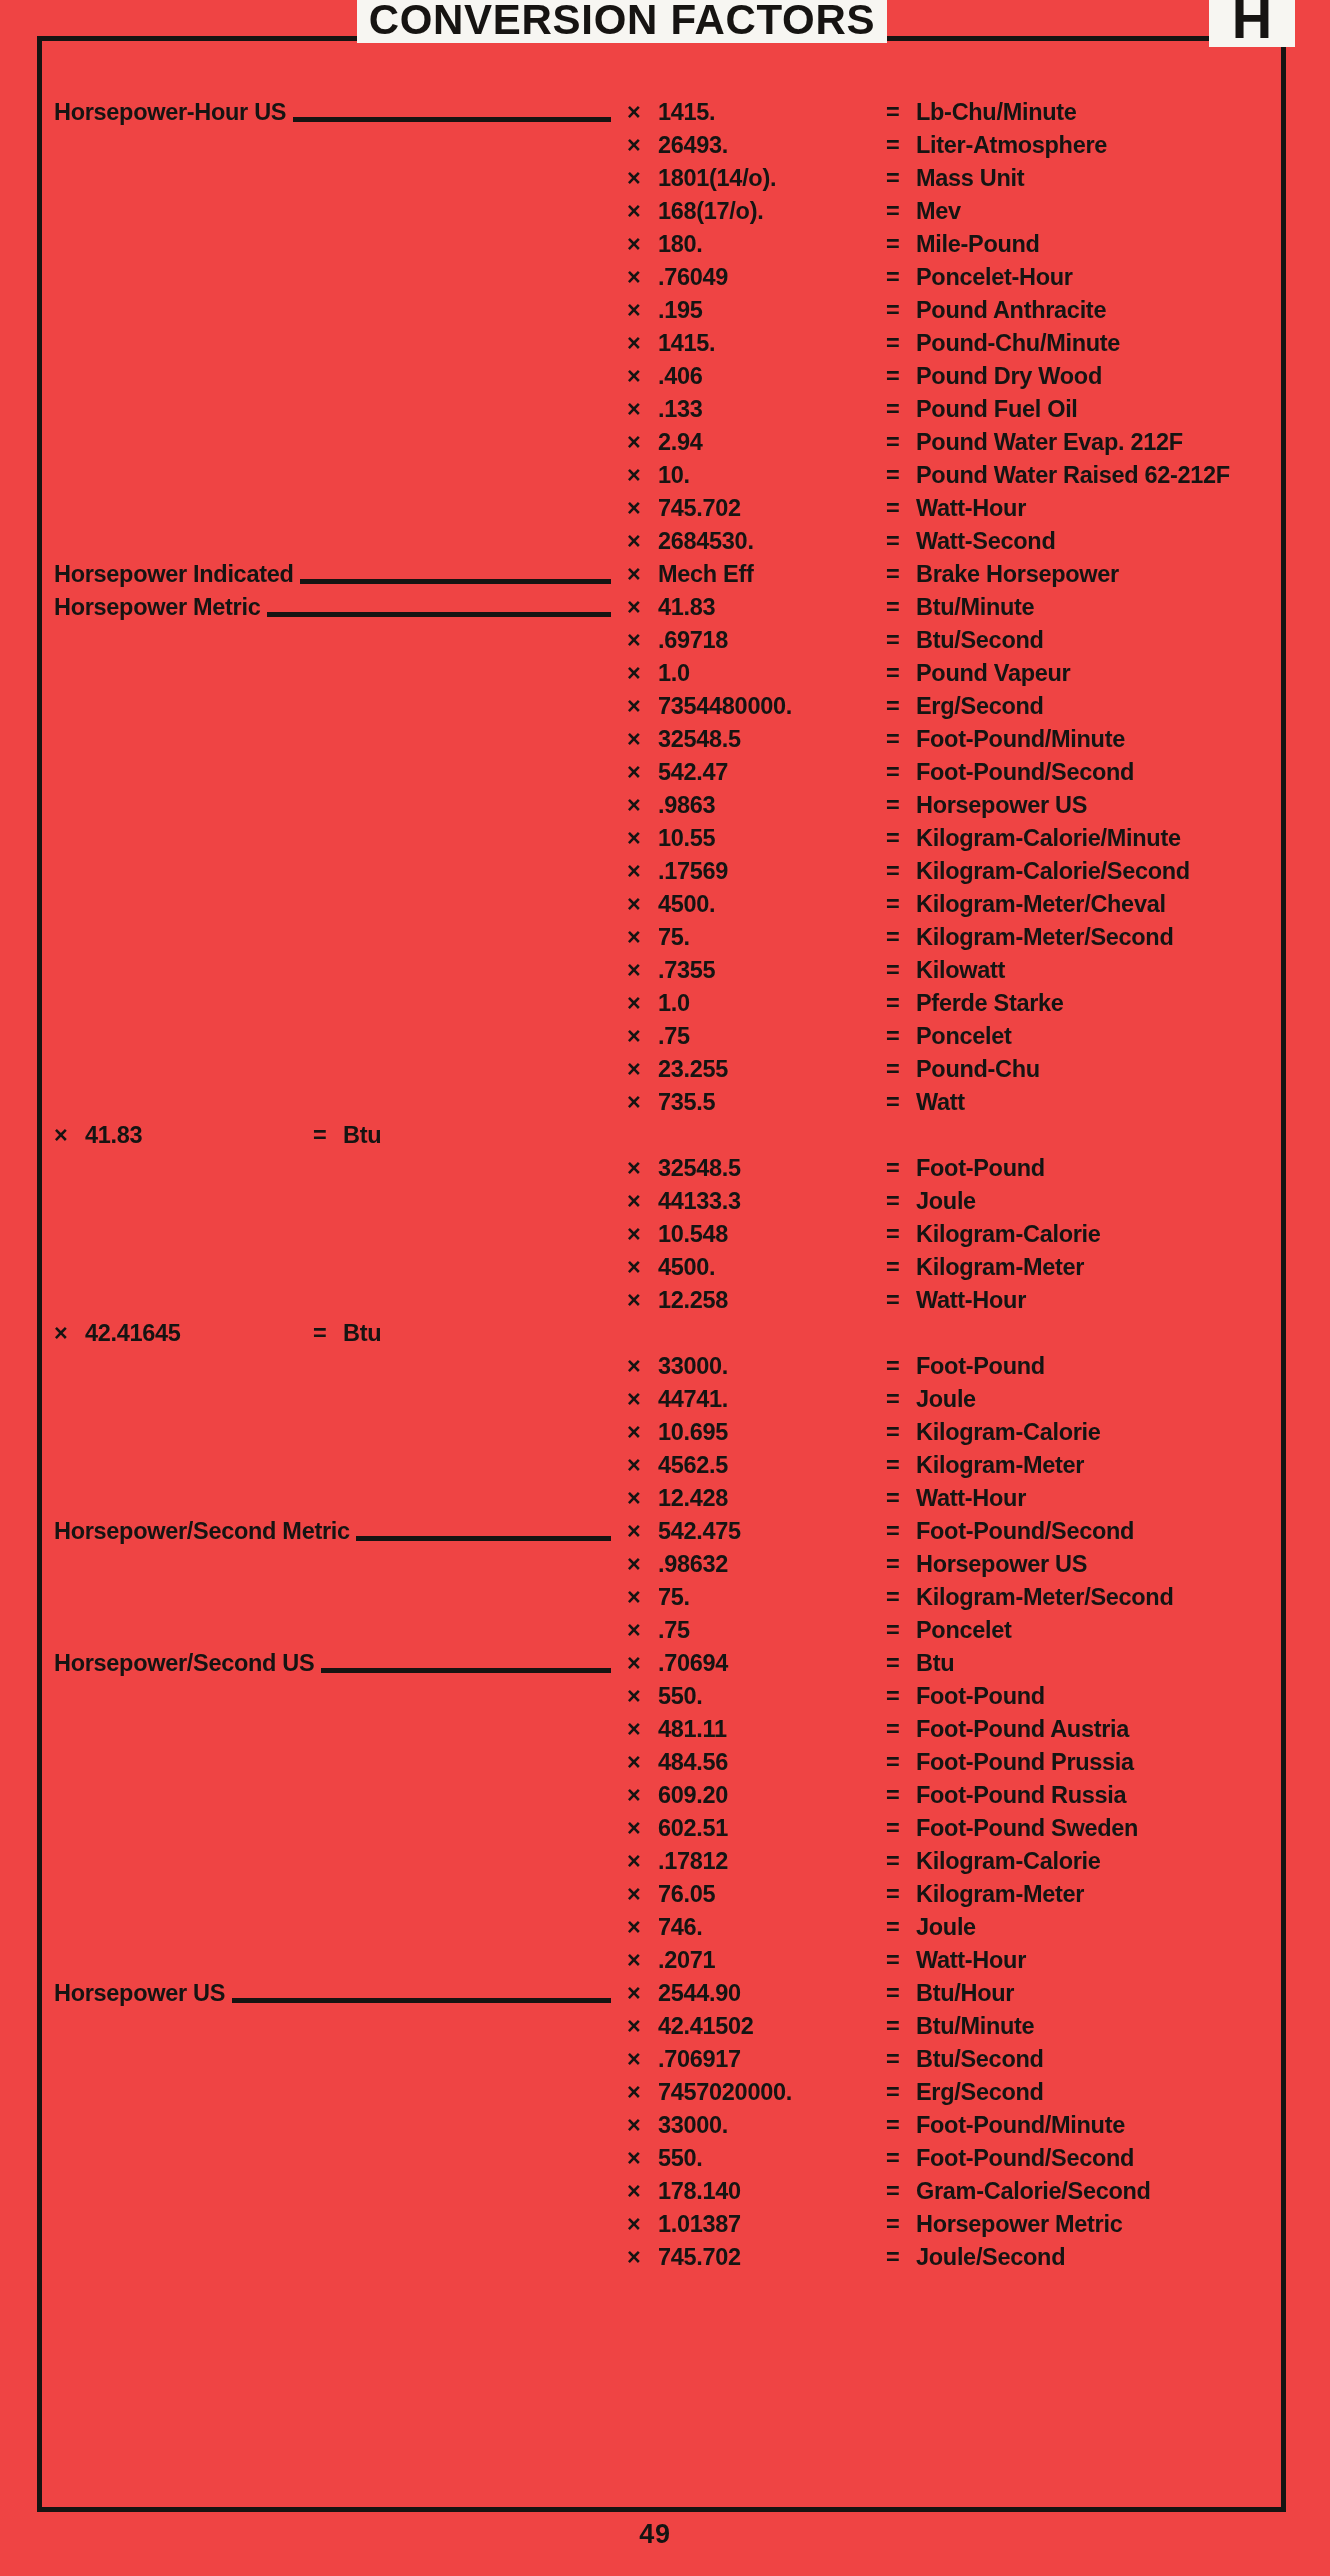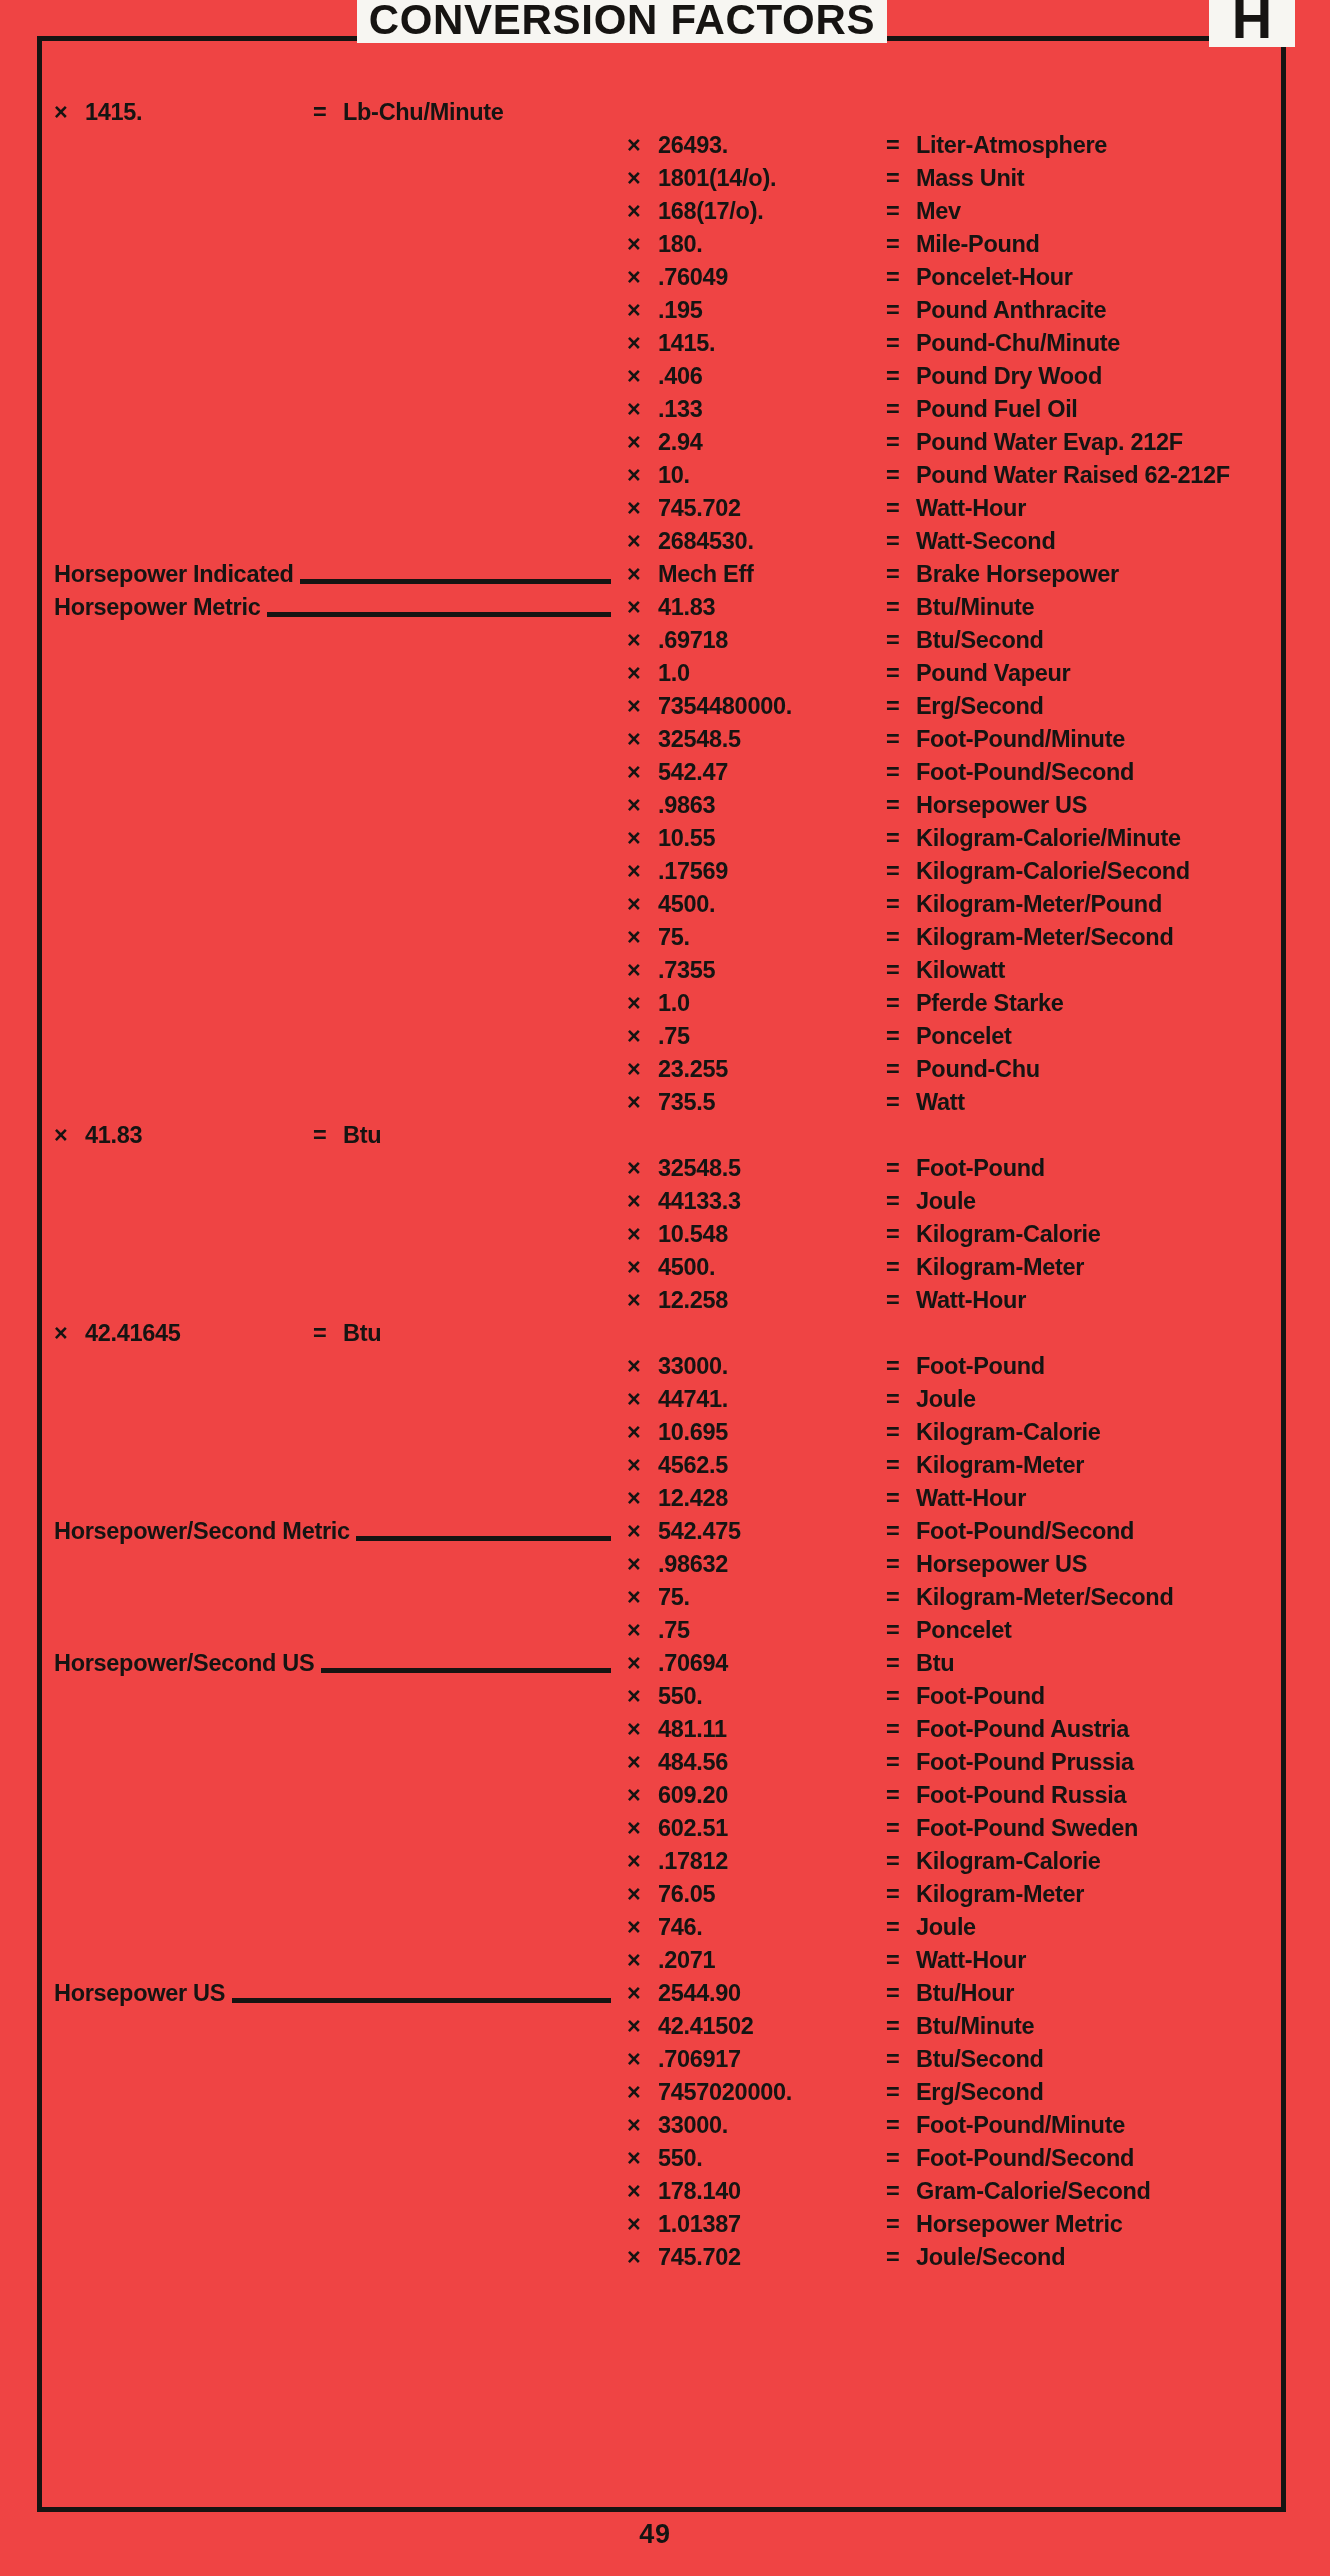--- a/index.html
+++ b/index.html
@@ -76,20 +76,24 @@
 <div class="page">
 
   <div class="frame"></div>
 
   <div class="title">CONVERSION FACTORS</div>
 
   <div class="letter-tab">H</div>
 
   <div class="rows">
   <div class="row">
+    <div class="c-label">
+      <span class="lbl">Horsepower-Hour US</span>
+      <span class="leader"></span>
+    </div>
     <div class="c-value">
       <span class="op">×</span>
       <span class="val">1415.</span>
     </div>
     <div class="c-unit">
       <span class="eq">=</span>
       <span class="unit">Lb-Chu/Minute</span>
     </div>
   </div>
 
@@ -442,21 +446,21 @@
     <div class="c-label">
       <span class="lbl"></span>
       <span class="leader hidden"></span>
     </div>
     <div class="c-value">
       <span class="op">×</span>
       <span class="val">4500.</span>
     </div>
     <div class="c-unit">
       <span class="eq">=</span>
-      <span class="unit">Kilogram-Meter/Pound</span>
+      <span class="unit">Kilogram-Meter/Cheval</span>
     </div>
   </div>
 
   <div class="row">
     <div class="c-label">
       <span class="lbl"></span>
       <span class="leader hidden"></span>
     </div>
     <div class="c-value">
       <span class="op">×</span>

